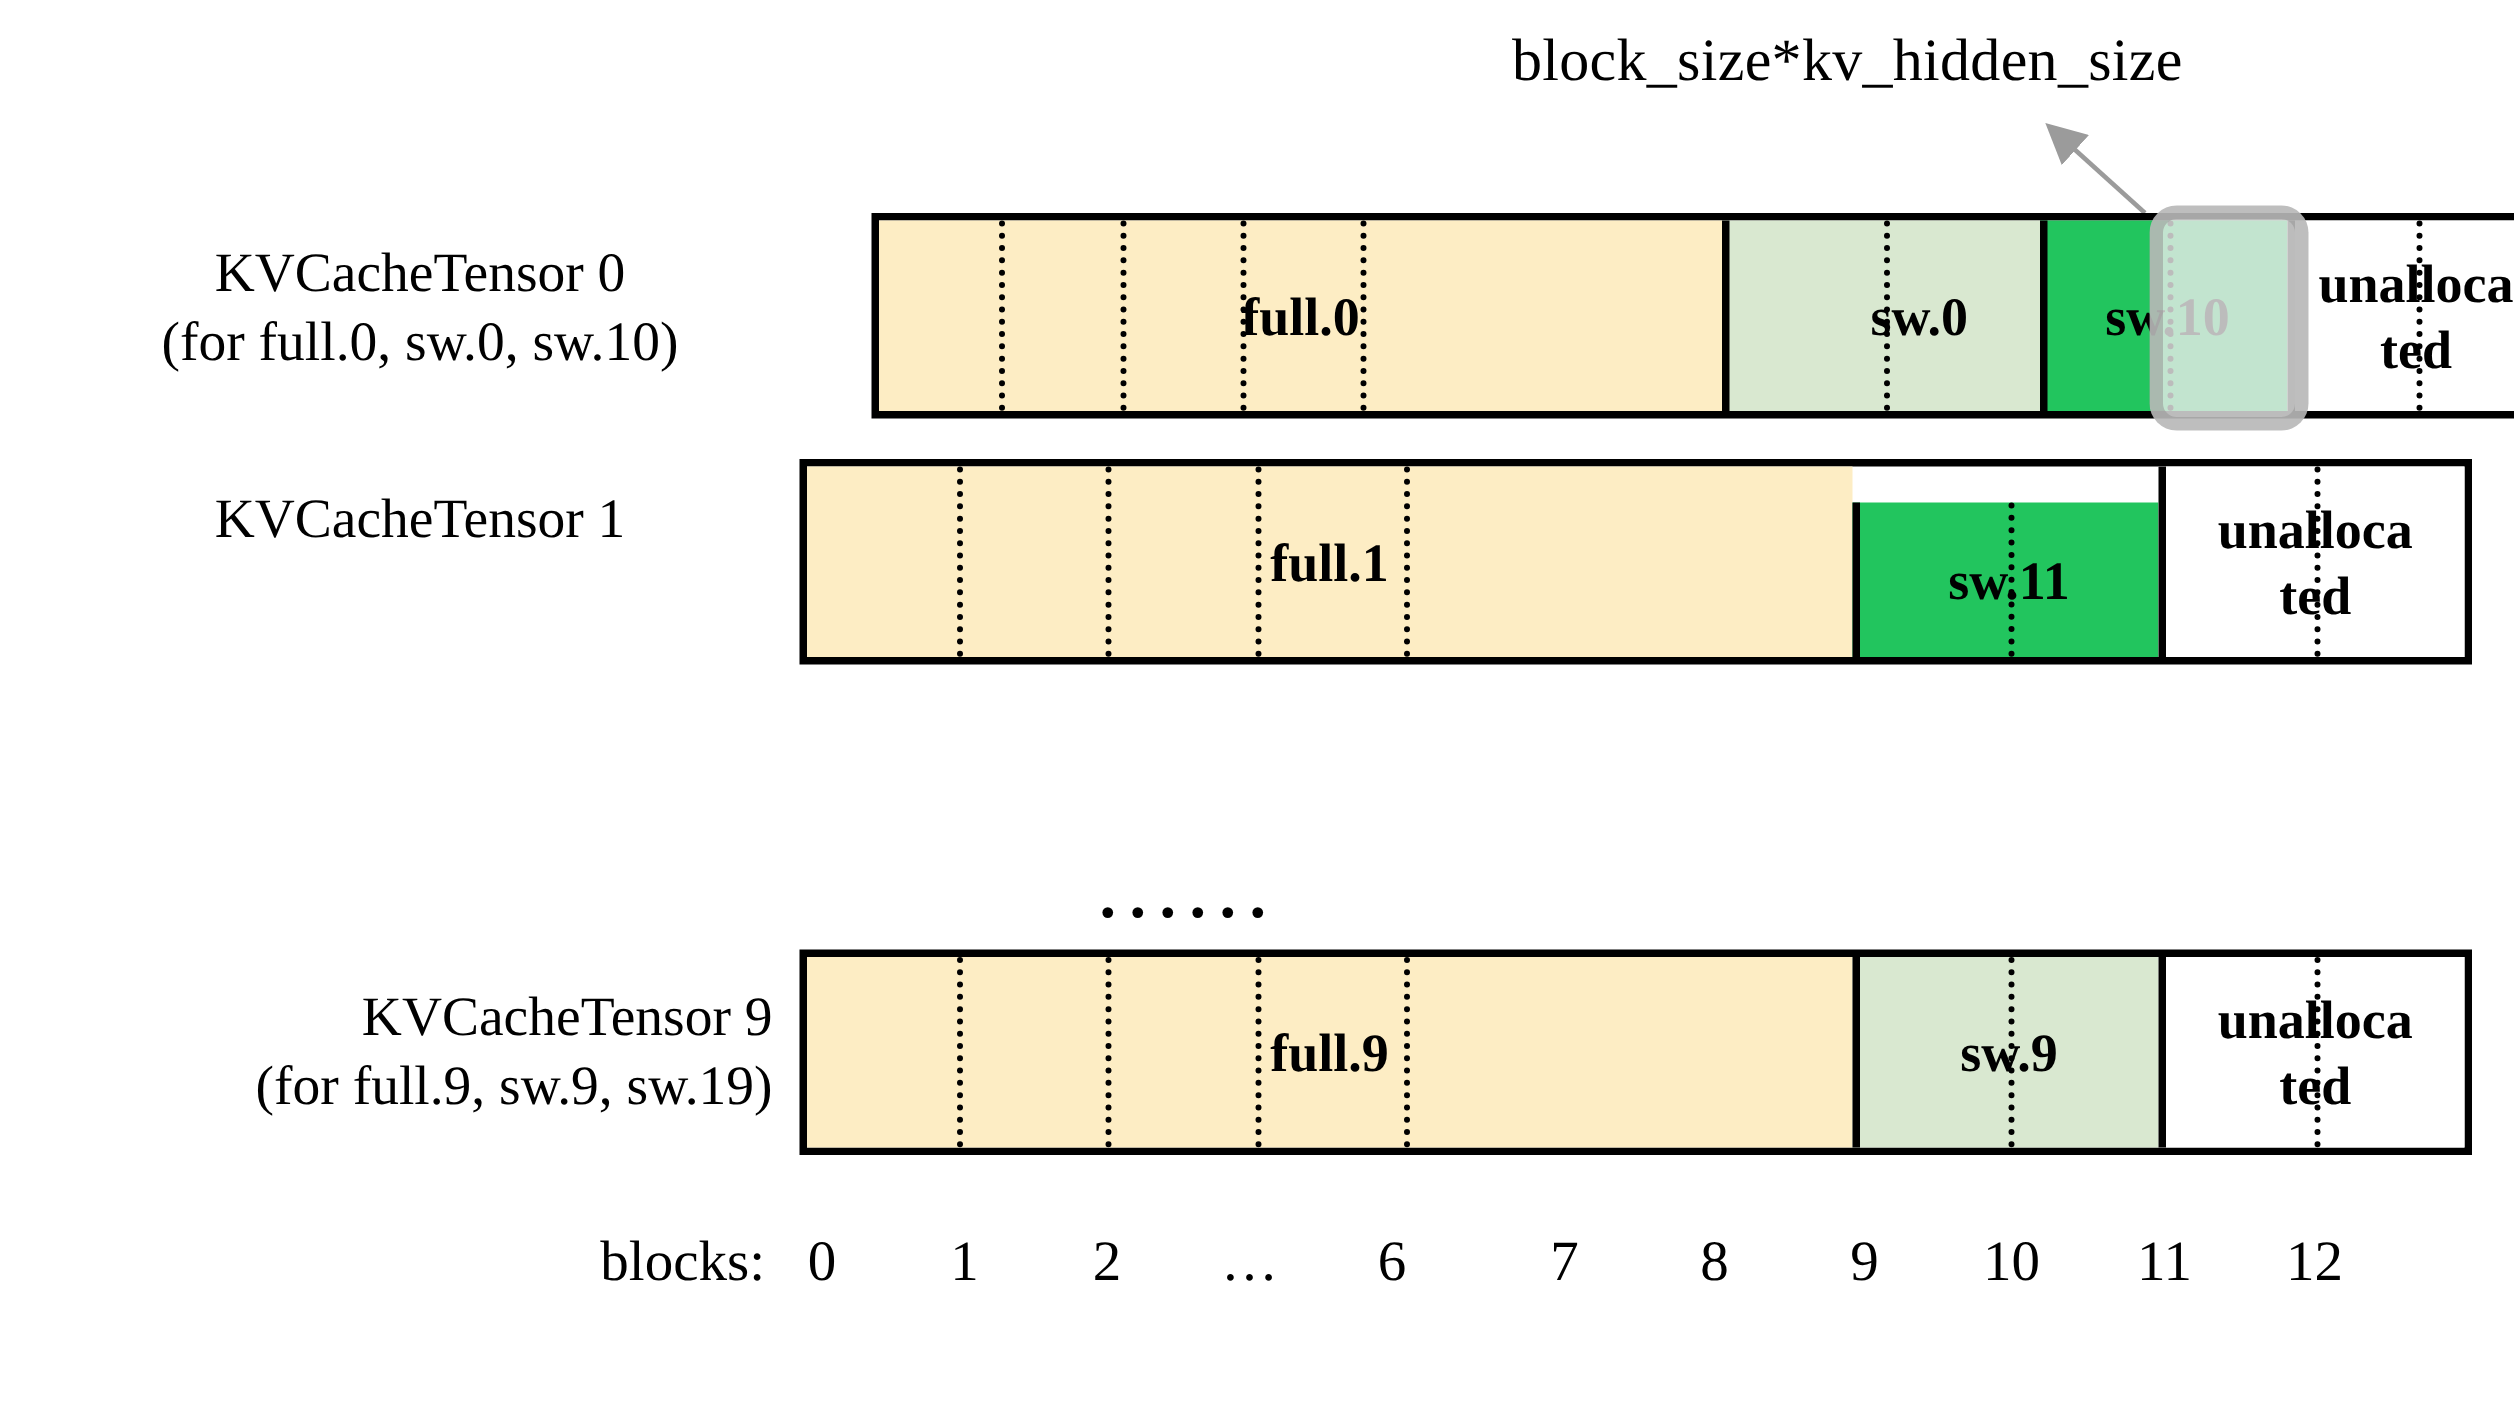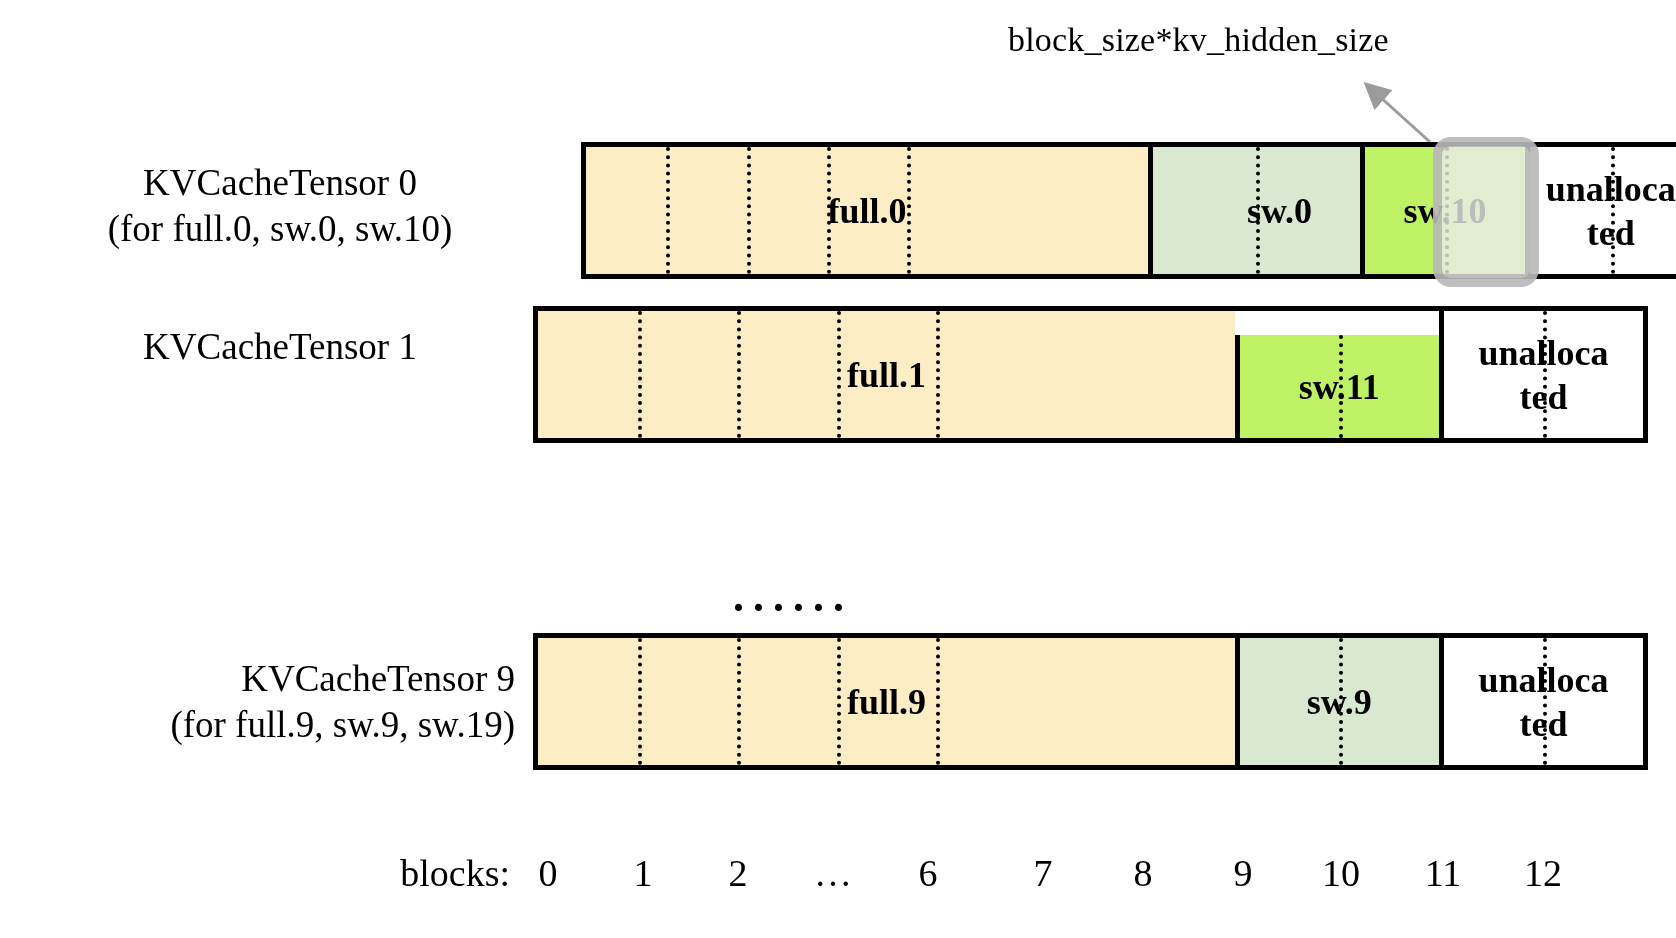--- a/index.html
+++ b/index.html
@@ -14,21 +14,21 @@
     overflow: hidden;
     font-family: "Liberation Serif", "DejaVu Serif", serif;
     color: #000000;
   }
 
   
   #callout-label {
     position: absolute;
     left: 1008px;
     top: 14px;
-    font-size: 34px;
+    font-size: 40px;
     line-height: 52px;
     white-space: nowrap;
     letter-spacing: 0.2px;
   }
 
   
   #callout-arrow {
     position: absolute;
     left: 1330px;
     top: 70px;
@@ -68,21 +68,21 @@
     justify-content: center;
     font-weight: bold;
     font-size: 36px;
     color: #000000;
     overflow: visible;
   }
   .seg + .seg { border-left: 5px solid #000000; }
 
   .seg-full { background: #fdedc4; }
   .seg-sw-light { background: #d9e8d0; }
-  .seg-sw-dark { background: #bef264; }
+  .seg-sw-dark { background: #22c55e; }
   .seg-unalloc { background: #ffffff; }
 
   .seg .lbl {
     position: relative;
     z-index: 3;
     text-align: center;
     line-height: 44px;
     pointer-events: none;
   }
 
@@ -105,21 +105,21 @@
     font-weight: bold;
     letter-spacing: 9px;
     line-height: 44px;
     color: #000000;
   }
 
   
   #blocks-axis {
     position: absolute;
     left: 0px;
-    top: 848px;
+    top: 816px;
     width: 1580px;
     height: 60px;
   }
   #blocks-axis .axis-title {
     position: absolute;
     left: 350px;
     top: 0;
     width: 160px;
     text-align: right;
     font-size: 38px;

